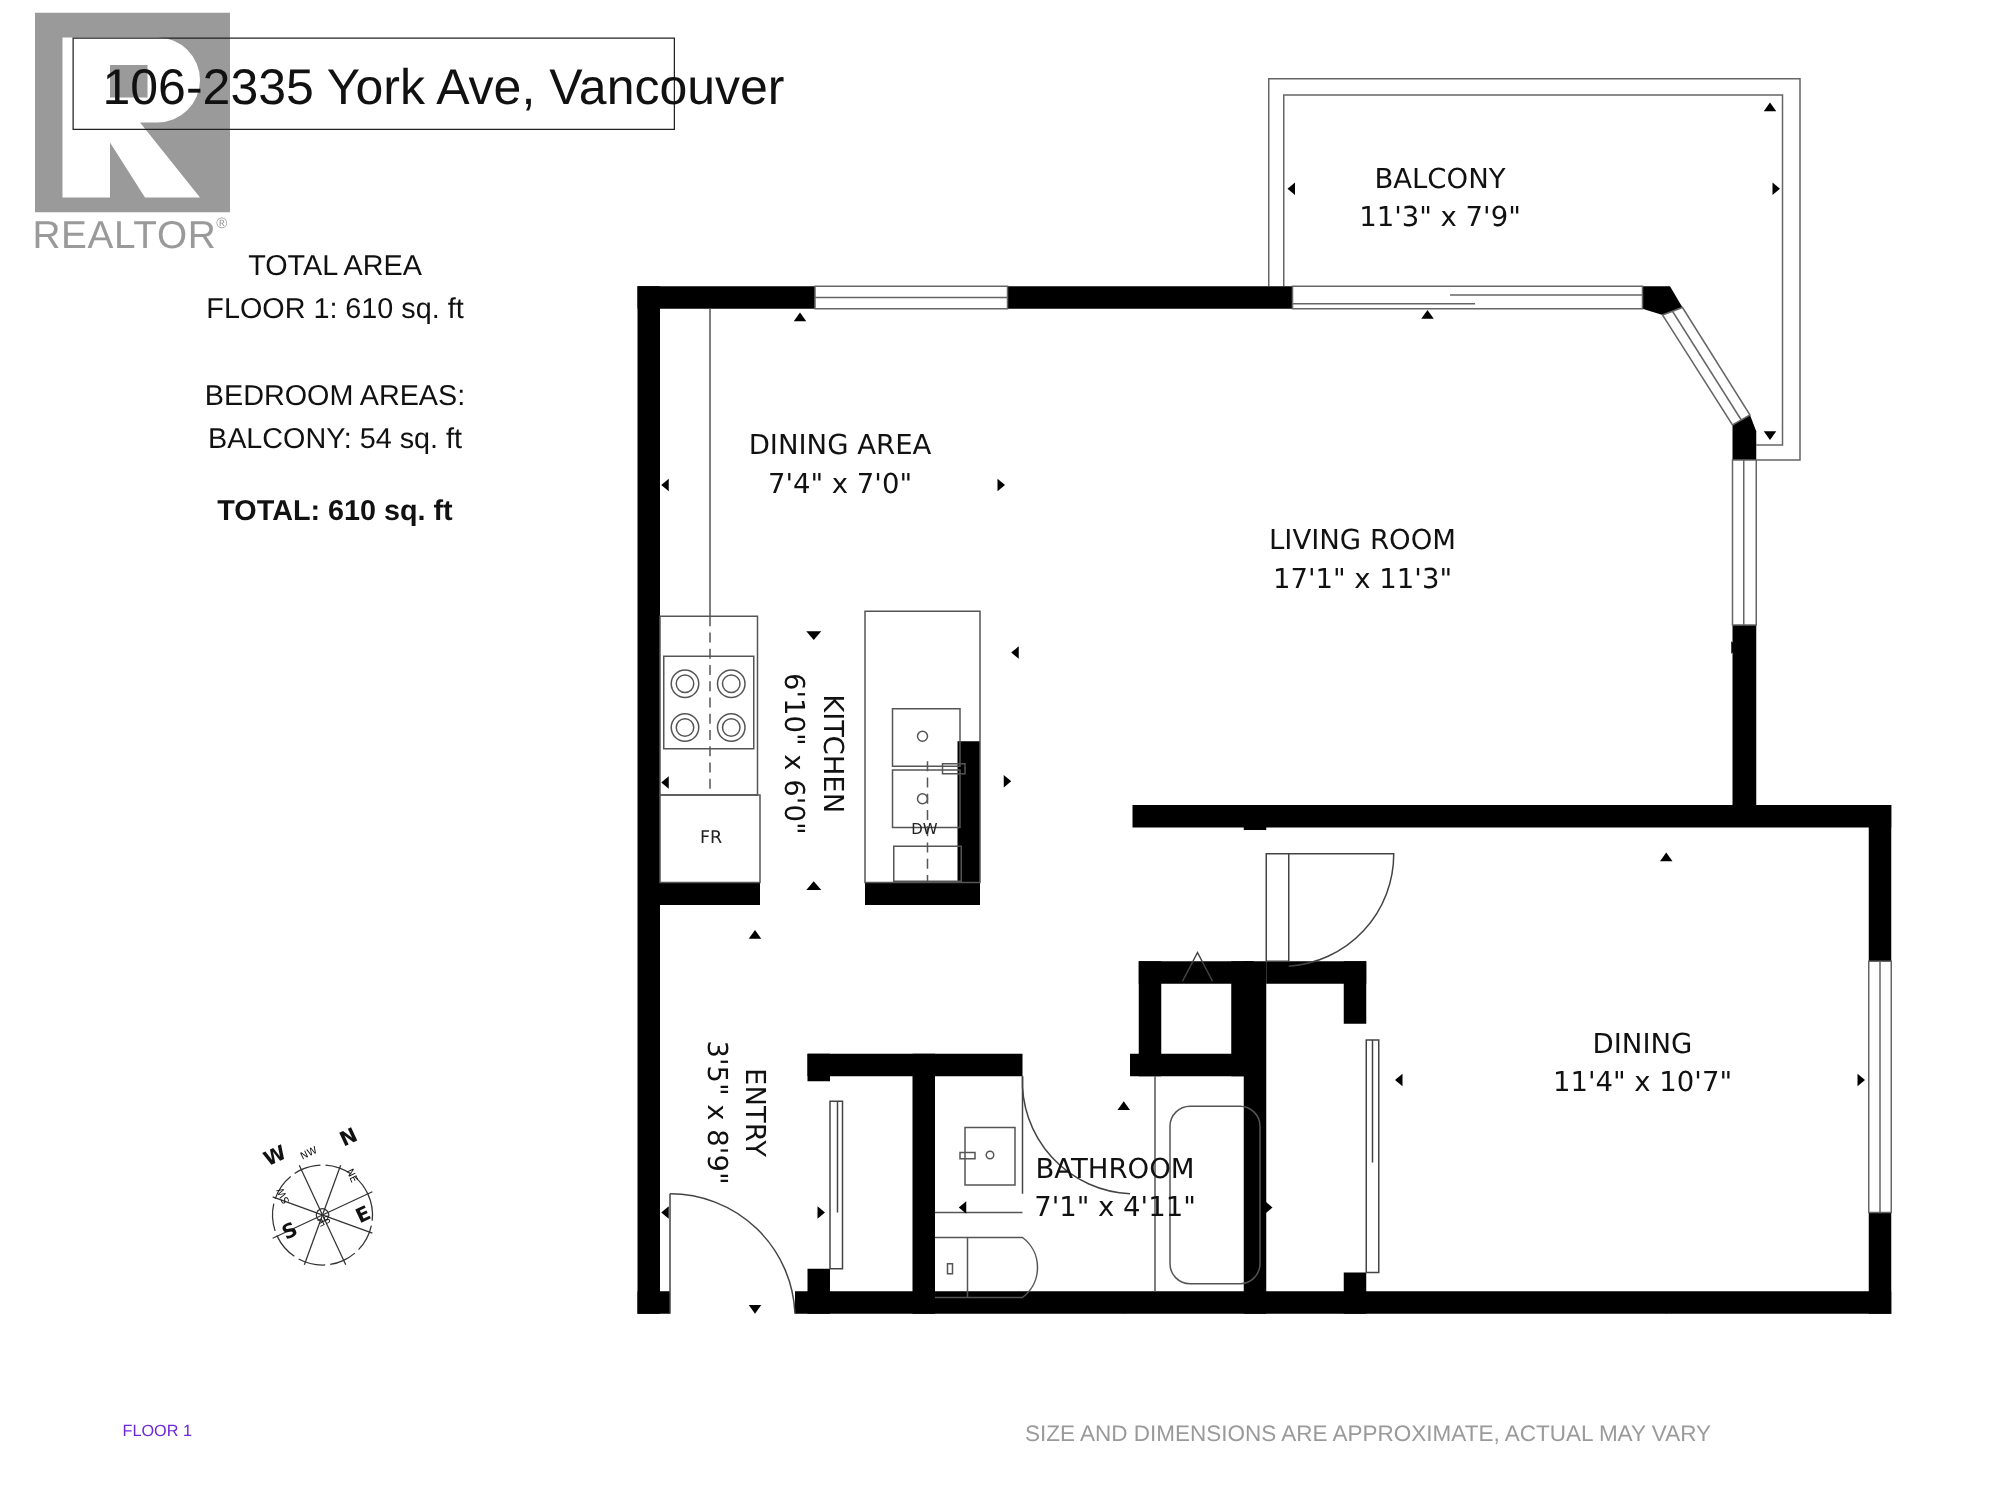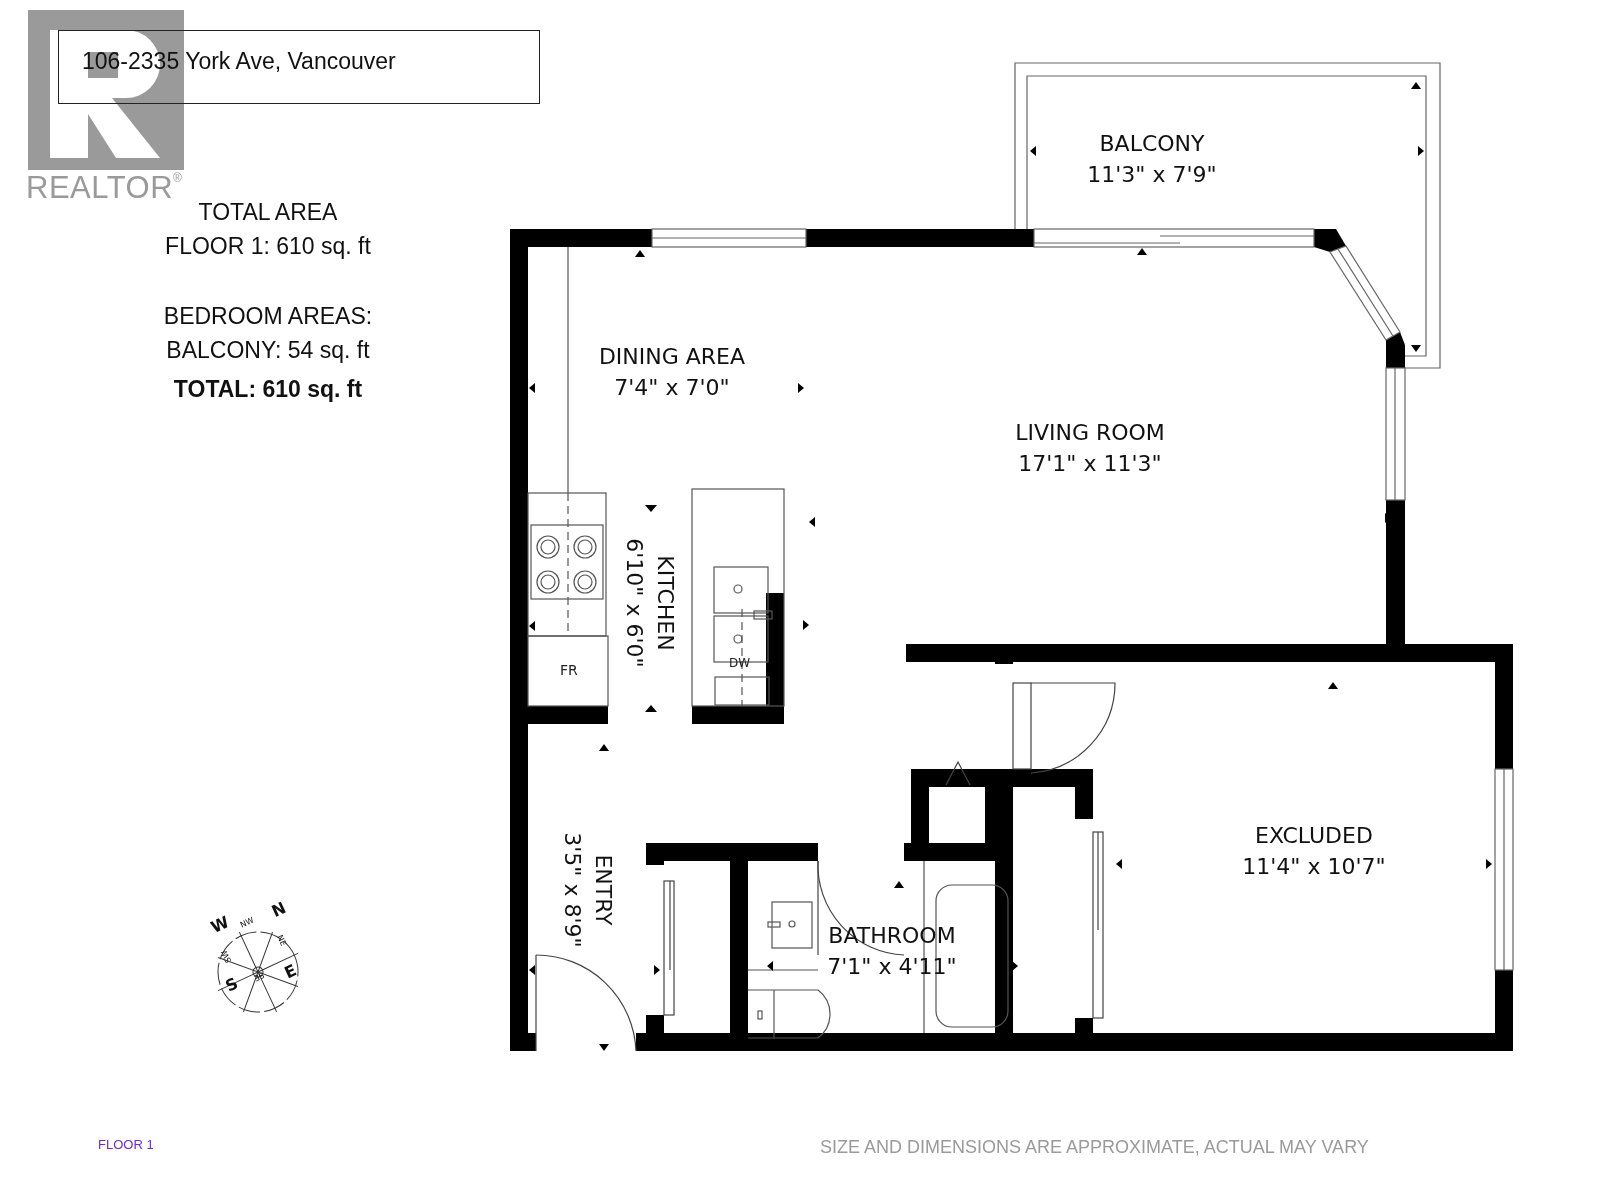--- a/index.html
+++ b/index.html
@@ -2,24 +2,24 @@
 <html><head>
 <meta charset="utf-8">
 <style>
   html, body { margin: 0; padding: 0; background: #ffffff; }
   body { width: 1600px; height: 1200px; position: relative; overflow: hidden; font-family: "DejaVu Sans", sans-serif; color: #111; }
   .abs { position: absolute; }
   .logo { left: 28px; top: 10px; width: 156px; height: 160px; }
   .realtor-word { left: 26px; top: 170px; font-family: "Liberation Sans", sans-serif; font-size: 31px; color: #9a9a9a; letter-spacing: 0.5px; }
   .realtor-word sup { font-size: 12px; vertical-align: 16px; }
   .title-box { left: 58px; top: 30px; width: 482px; height: 74px; border: 1.2px solid #222; box-sizing: border-box; }
-  .title-text { left: 82px; top: 48px; font-family: "Liberation Sans", sans-serif; font-size: 23px; color: #111; white-space: nowrap; }
+  .title-text { left: 82px; top: 48px; font-family: "Liberation Sans", sans-serif; font-size: 40px; color: #111; white-space: nowrap; }
   .area-block { left: 140px; top: 195px; width: 256px; text-align: center; font-family: "Liberation Sans", sans-serif; font-size: 23px; line-height: 34px; color: #111; }
   .area-block .gap { height: 36px; }
-  .area-block .total { font-weight: bold; margin-top: 5px; }
+  .area-block .total { font-weight: bold; margin-top: 24px; }
   .plan { left: 0; top: 0; width: 1600px; height: 1200px; }
   .room-label { font-family: "DejaVu Sans", sans-serif; font-size: 22px; text-align: center; line-height: 31px; white-space: nowrap; color: #111; }
   .fixture-label { font-family: "DejaVu Sans", sans-serif; font-size: 14px; color: #222; }
   .footer-left { left: 98px; top: 1137px; font-family: "Liberation Sans", sans-serif; font-size: 13px; color: #6d28d9; }
   .footer-right { left: 820px; top: 1137px; font-family: "Liberation Sans", sans-serif; font-size: 18px; color: #9a9a9a; }
 </style>
 </head>
 <body>
 
 <svg class="abs logo" viewBox="0 0 156 160">
@@ -223,21 +223,21 @@
 </div>
 <div class="abs room-label" style="left:588px;top:890px;width:220px;margin-left:-110px;margin-top:-31px;transform:rotate(90deg);">
   <div>ENTRY</div>
   <div>3'5" x 8'9"</div>
 </div>
 <div class="abs room-label" style="left:892px;top:920px;width:220px;margin-left:-110px;">
   <div>BATHROOM</div>
   <div>7'1" x 4'11"</div>
 </div>
 <div class="abs room-label" style="left:1314px;top:820px;width:220px;margin-left:-110px;">
-  <div>EXCLUDED</div>
+  <div>DINING</div>
   <div>11'4" x 10'7"</div>
 </div>
 
 <div class="abs fixture-label" style="left:560px;top:662px;">FR</div>
 <div class="abs fixture-label" style="left:729px;top:656px;font-size:12px;">DW</div>
 
 <div class="abs" style="left:211px;top:915px;font-size:16px;font-weight:bold;transform:rotate(-25deg);">W</div>
 <div class="abs" style="left:272px;top:900px;font-size:16px;font-weight:bold;transform:rotate(-25deg);">N</div>
 <div class="abs" style="left:285px;top:962px;font-size:16px;font-weight:bold;transform:rotate(-25deg);">E</div>
 <div class="abs" style="left:226px;top:975px;font-size:16px;font-weight:bold;transform:rotate(-25deg);">S</div>

